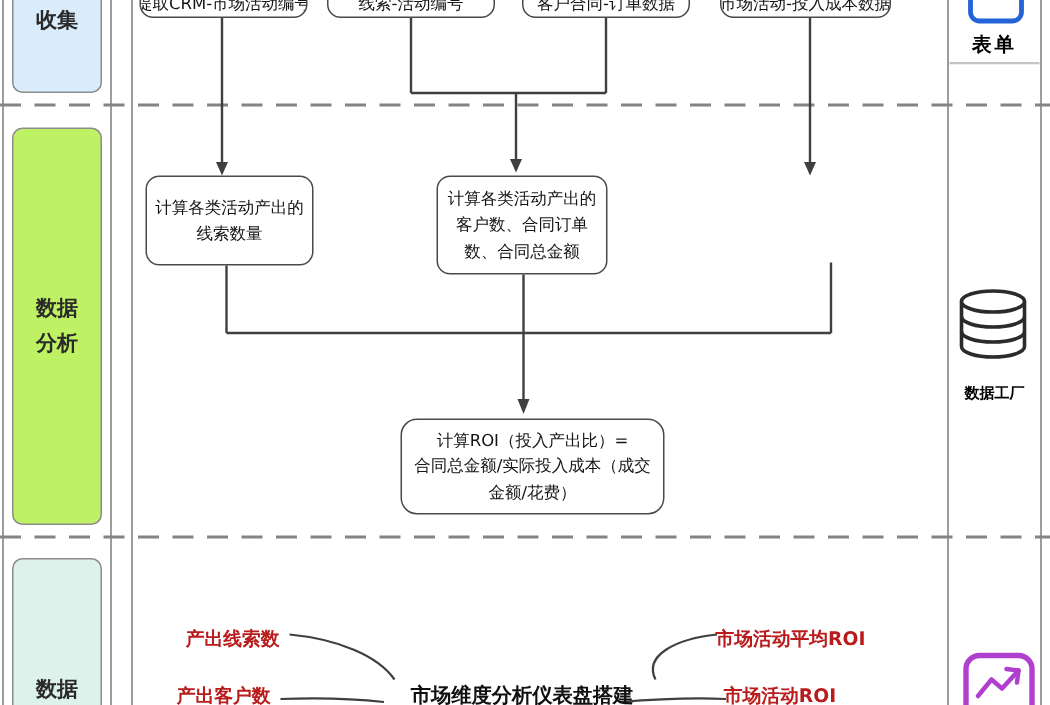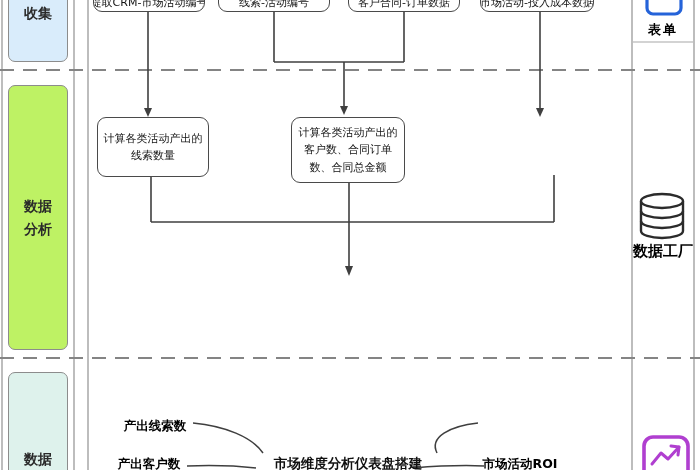--- a/index.html
+++ b/index.html
@@ -31,21 +31,21 @@
     font-weight:bold;font-size:14px;color:#2a2a2a;
   }
   .lanebox .lbl{position:absolute;left:0;width:100%;text-align:center;}
   .wrap2{display:inline-block;width:2.15em;line-height:1.6;}
   .summary-text{
     position:absolute;left:352px;top:205px;transform:translateX(-50%);
     font-size:10.5px;white-space:nowrap;color:#141414;
   }
   .branch{
     position:absolute;transform:translateX(-50%);
-    font-size:12.5px;font-weight:bold;color:#000000;white-space:nowrap;
+    font-size:12.5px;font-weight:bold;color:#b91c1c;white-space:nowrap;
   }
   .centernode{
     position:absolute;transform:translateX(-50%);
     font-size:13.5px;font-weight:bold;color:#111;white-space:nowrap;
   }
   .panel-label{
     position:absolute;text-align:center;font-weight:bold;color:#000000;
     font-size:13px;letter-spacing:2px;
   }
 </style>
@@ -118,22 +118,26 @@
 
   <div class="node" style="left:97px;top:117px;width:112px;height:60px;">计算各类活动产出的
 线索数量</div>
 
   <div class="node" style="left:291px;top:117px;width:114px;height:66px;">计算各类活动产出的
 客户数、合同订单
 数、合同总金额</div>
 
 
 
+  <div class="node" style="left:267px;top:279px;width:176px;height:64px;border-radius:11px;">计算ROI（投入产出比）=
+合同总金额/实际投入成本（成交
+金额/花费）</div>
 
   <div class="branch" style="left:155px;top:418px;">产出线索数</div>
+  <div class="branch" style="left:527px;top:418px;">市场活动平均ROI</div>
   <div class="branch" style="left:149px;top:456px;">产出客户数</div>
   <div class="branch" style="left:520px;top:456px;">市场活动ROI</div>
   <div class="centernode" style="left:348px;top:455px;">市场维度分析仪表盘搭建</div>
 
   <div class="abs" style="left:644px;top:-14px;">
     <svg width="40" height="30" viewBox="0 0 40 30">
       <rect x="3" y="2" width="34" height="26" rx="6" fill="#ffffff" stroke="#2563d9" stroke-width="3.2"></rect>
     </svg>
   </div>
   <div class="panel-label" style="left:632px;top:21px;width:62px;">表单</div>
@@ -141,21 +145,21 @@
   <div class="abs" style="left:638px;top:192px;">
     <svg width="48" height="48" viewBox="0 0 48 48">
       <g stroke="#2b2b2b" stroke-width="2.4" fill="#ffffff">
         <path d="M3,9 v30 a21,7 0 0 0 42,0 v-30"></path>
         <path d="M3,19 a21,7 0 0 0 42,0" fill="none"></path>
         <path d="M3,29 a21,7 0 0 0 42,0" fill="none"></path>
         <ellipse cx="24" cy="9" rx="21" ry="7"></ellipse>
       </g>
     </svg>
   </div>
-  <div class="panel-label" style="left:628px;top:242px;width:70px;font-size:15px;letter-spacing:0;">数据工厂</div>
+  <div class="panel-label" style="left:628px;top:255px;width:70px;font-size:10px;letter-spacing:0;">数据工厂</div>
 
   <div class="abs" style="left:640px;top:434px;">
     <svg width="52" height="50" viewBox="0 0 52 50">
       <rect x="4" y="3" width="44" height="44" rx="9" fill="#ffffff" stroke="#b03fd0" stroke-width="3.6"></rect>
       <polyline points="12,30 21,19 28,25 39,13" fill="none" stroke="#b03fd0" stroke-width="3" stroke-linecap="round" stroke-linejoin="round"></polyline>
       <polyline points="31,12 39,13 38,21" fill="none" stroke="#b03fd0" stroke-width="3" stroke-linecap="round" stroke-linejoin="round"></polyline>
     </svg>
   </div>
 
 </div>

